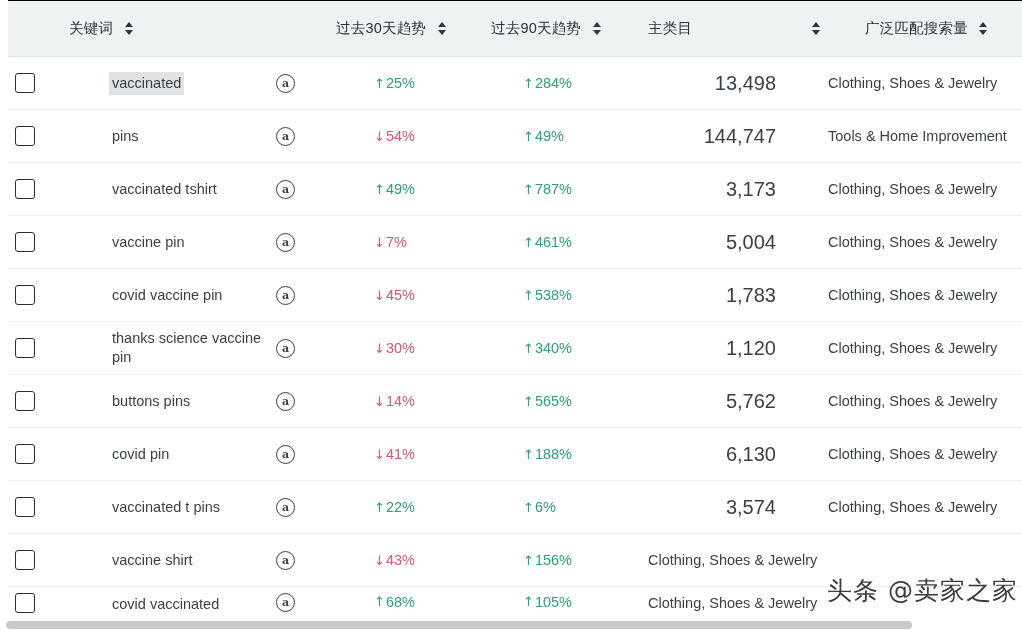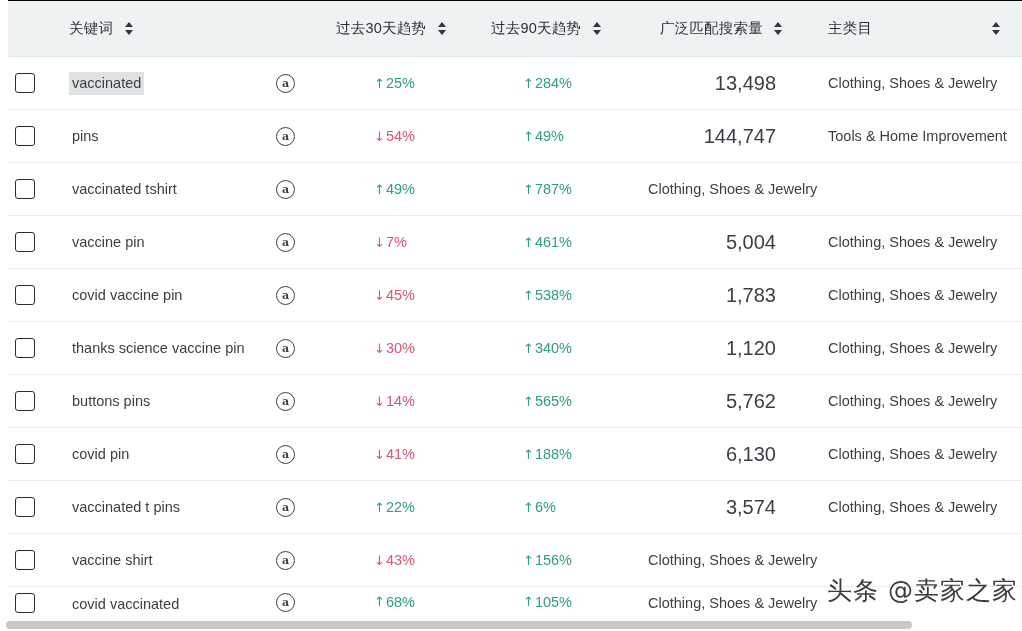--- a/index.html
+++ b/index.html
@@ -98,21 +98,21 @@
 
   .cb {
     width: 20px; height: 20px;
     border: 1.8px solid #2a2e33;
     border-radius: 3px;
     background: #fff;
     cursor: pointer;
     flex: 0 0 20px;
   }
 
-  .kw-text { display: inline-block; padding: 2px 3px; }
+  .kw-text { display: inline-block; padding: 2px 3px; margin-left: 40px; }
   .kw-text.hl { background: #dfe3e4; }
 
   .amz {
     width: 19px; height: 19px;
     border: 1.5px solid #3c4147;
     border-radius: 50%;
     display: flex;
     align-items: center;
     justify-content: center;
     font-size: 11px;
@@ -188,35 +188,35 @@
     </div>
 
     <div class="th c-t90">
       <span class="label">过去90天趋势</span>
       <span class="sorter">
         <span class="caret-up"></span>
         <span class="caret-dn"></span>
       </span>
     </div>
 
+    <div class="th c-cat">
+      <span class="label">主类目</span>
+      <span class="sorter">
+        <span class="caret-up"></span>
+        <span class="caret-dn"></span>
+      </span>
+    </div>
+
     <div class="th c-vol">
       <span class="label">广泛匹配搜索量</span>
       <span class="sorter">
         <span class="caret-up"></span>
         <span class="caret-dn"></span>
       </span>
     </div>
-
-    <div class="th c-cat">
-      <span class="label">主类目</span>
-      <span class="sorter">
-        <span class="caret-up"></span>
-        <span class="caret-dn"></span>
-      </span>
-    </div>
   </div>
 
   <div class="tbody" id="tbody">
       <div class="row">
         <div class="c-check">
           <div class="cb"></div>
         </div>
         <div class="c-kw"><span class="kw-text hl">vaccinated</span></div>
         <div class="c-amz">
           <div class="amz">a</div>
@@ -260,20 +260,21 @@
           <div class="amz">a</div>
         </div>
         <div class="c-t30"><span class="trend up">
             <span class="arw">↑</span>
             <span>49%</span>
           </span></div>
         <div class="c-t90"><span class="trend up">
             <span class="arw">↑</span>
             <span>787%</span>
           </span></div>
+        <div class="c-vol">3,173</div>
         <div class="c-cat">Clothing, Shoes &amp; Jewelry</div>
       </div>
       <div class="row">
         <div class="c-check">
           <div class="cb"></div>
         </div>
         <div class="c-kw"><span class="kw-text">vaccine pin</span></div>
         <div class="c-amz">
           <div class="amz">a</div>
         </div>

